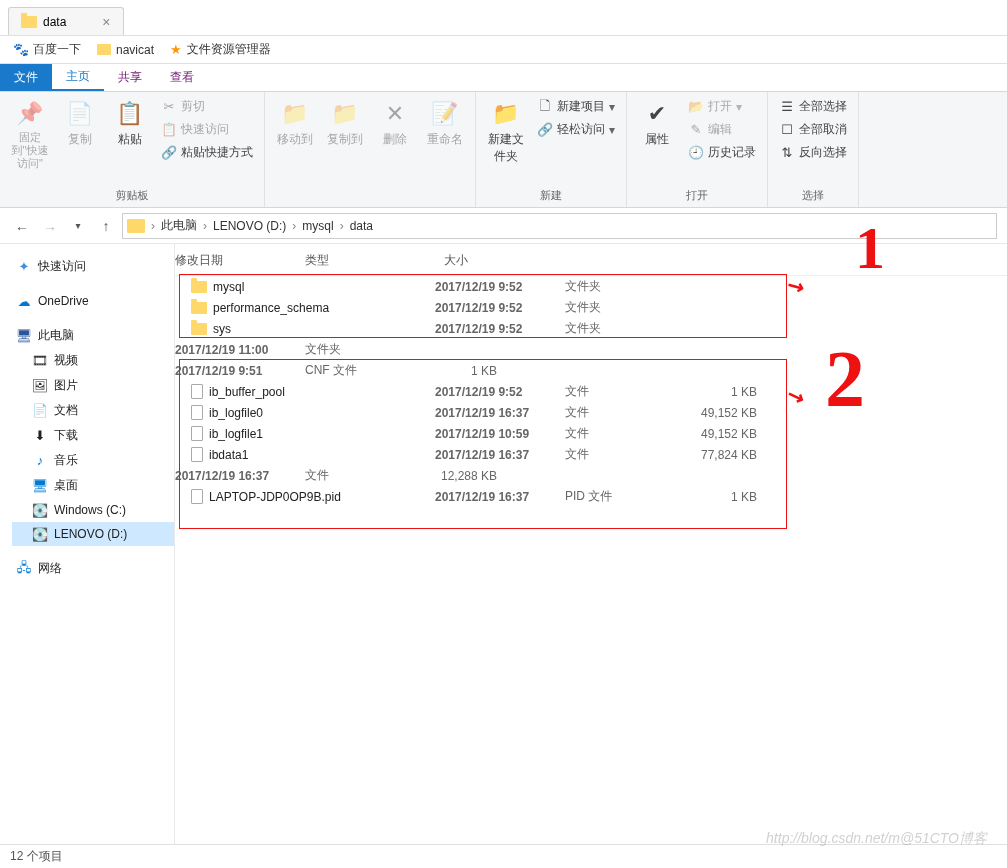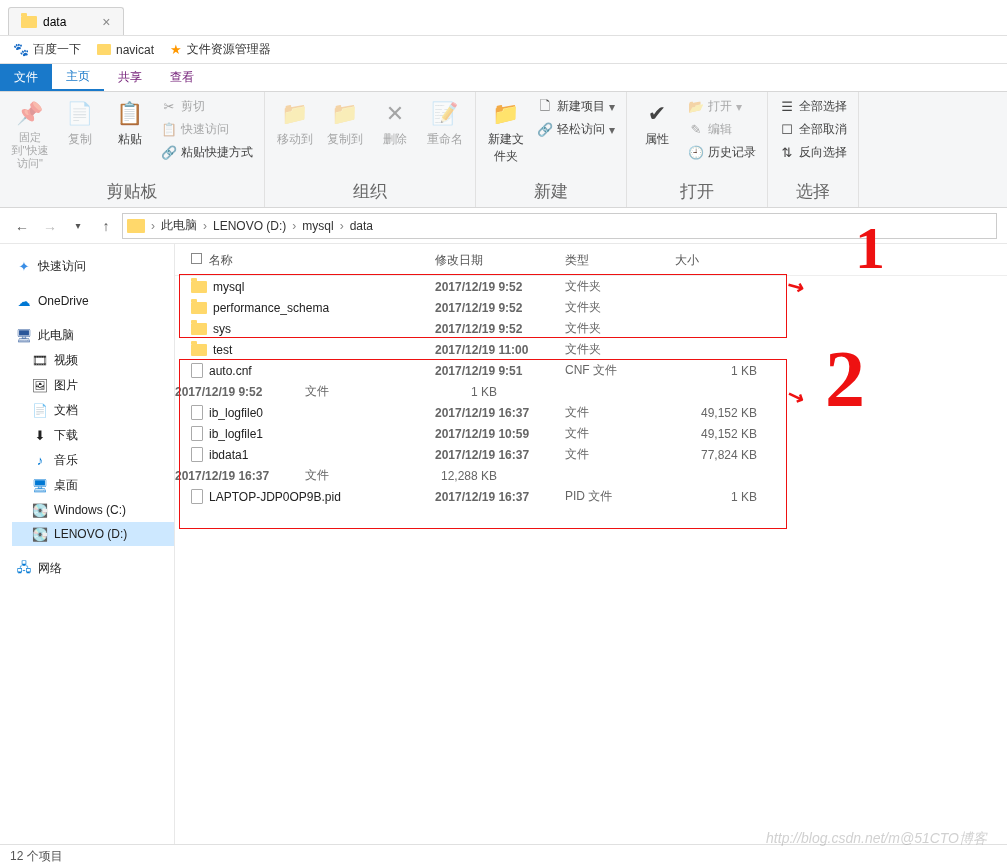--- a/index.html
+++ b/index.html
@@ -21,21 +21,21 @@
 .bm-star { color: #ff9800; font-size: 13px; }
 
 
 .ribbon-tabs { height: 28px; background: #fff; display: flex; align-items: stretch; border-bottom: 1px solid #d7d7d7; }
 .ribbon-tab { padding: 0 14px; display: flex; align-items: center; color: #701a75; }
 .ribbon-tab.active { background: #1979ca; color: #fff; }
 .ribbon-tab.selected { border-bottom: 2px solid #1979ca; color: #1979ca; }
 
 .ribbon { height: 116px; background: #f5f6f7; border-bottom: 1px solid #d7d7d7; display: flex; }
 .rgroup { border-right: 1px solid #e1e1e1; padding: 4px 8px 2px; display: flex; flex-direction: column; justify-content: space-between; }
-.rgroup-label { text-align: center; color: #666; font-size: 17px; padding: 2px 0; }
+.rgroup-label { text-align: center; color: #666; font-size: 11px; padding: 2px 0; }
 .rgroup-body { display: flex; align-items: flex-start; gap: 6px; flex: 1; }
 .rbtn-big { width: 44px; display: flex; flex-direction: column; align-items: center; gap: 3px; padding: 4px 2px; color: #444; }
 .rbtn-big.dis { opacity: 0.45; }
 .rbtn-ico { width: 28px; height: 28px; display: flex; align-items: center; justify-content: center; font-size: 22px; }
 .rbtn-small { display: flex; align-items: center; gap: 4px; padding: 2px 3px; color: #444; font-size: 11px; }
 .rbtn-small.dis { opacity: 0.45; }
 .rcol { display: flex; flex-direction: column; gap: 2px; }
 .rico-s { width: 16px; height: 16px; display: inline-flex; align-items: center; justify-content: center; font-size: 13px; }
 .chk { width: 11px; height: 11px; border: 1px solid #888; background: #fff; display: inline-block; }
 
@@ -56,21 +56,21 @@
 .side-sub { padding-left: 20px; }
 .side-spacer { height: 10px; }
 .sico { width: 16px; height: 16px; display: inline-flex; align-items: center; justify-content: center; font-size: 13px; }
 
 
 .files { flex: 1; position: relative; }
 .flist-hdr { display: flex; padding: 8px 0 6px 0; border-bottom: 1px solid #eee; color: #555; }
 .col-name { width: 260px; padding-left: 16px; }
 .col-date { width: 130px; }
 .col-type { width: 110px; }
-.col-size { width: 90px; text-align: left; padding-right: 8px; }
+.col-size { width: 90px; text-align: center; padding-right: 8px; }
 .frow { display: flex; padding: 2px 0; align-items: center; color: #222; height: 21px; }
 .fname { width: 260px; padding-left: 16px; display: flex; align-items: center; gap: 6px; }
 .fdate { width: 130px; color: #666; font-weight: bold; }
 .ftype { width: 110px; color: #666; }
 .fsize { width: 90px; text-align: right; color: #666; padding-right: 8px; }
 .fico-folder { width: 16px; height: 12px; background: #ffd86b; border-radius: 1px; position: relative; }
 .fico-folder::before { content: ''; position: absolute; top: -3px; left: 0; width: 6px; height: 3px; background: #ffd86b; border-radius: 1px 1px 0 0; }
 .fico-file { width: 12px; height: 15px; border: 1px solid #aaa; background: #fff; border-radius: 1px; }
 
 
@@ -162,21 +162,20 @@
         </div>
       <div class="rbtn-big dis">
           <span class="rbtn-ico">✕</span>
           <span>删除</span>
         </div>
       <div class="rbtn-big dis">
           <span class="rbtn-ico">📝</span>
           <span>重命名</span>
         </div>
     </div>
-    <div class="rgroup-label">组织</div>
   </div>
 
   <div class="rgroup">
     <div class="rgroup-body">
       <div class="rbtn-big">
           <span class="rbtn-ico">📁</span>
           <span style="text-align:center">新建文件夹</span>
         </div>
       <div class="rcol">
         <div class="rbtn-small">
@@ -308,21 +307,20 @@
       </div>
     <div class="side-spacer"></div>
     <div class="side-item">
         <span class="sico" style="color:#0078d4">🖧</span>
         <span>网络</span>
       </div>
   </div>
 
   <div class="files">
     <div class="flist-hdr">
-      <div class="col-name"><span class="chk"></span>&nbsp;&nbsp;<span>名称</span></div>
       <div class="col-date">修改日期</div>
       <div class="col-type">类型</div>
       <div class="col-size">大小</div>
     </div>
     <div id="file-rows">
         <div class="frow">
           <div class="fname">
             <span class="fico-folder"></span>
             <span>mysql</span>
           </div>
@@ -342,38 +340,34 @@
         <div class="frow">
           <div class="fname">
             <span class="fico-folder"></span>
             <span>sys</span>
           </div>
           <div class="fdate">2017/12/19 9:52</div>
           <div class="ftype">文件夹</div>
           <div class="fsize"></div>
         </div>
         <div class="frow">
-          <div class="fname">
-            <span class="fico-folder"></span>
-            <span>test</span>
-          </div>
           <div class="fdate">2017/12/19 11:00</div>
           <div class="ftype">文件夹</div>
           <div class="fsize"></div>
         </div>
         <div class="frow">
-          <div class="fname">
-            <span class="fico-file"></span>
-            <span>auto.cnf</span>
-          </div>
           <div class="fdate">2017/12/19 9:51</div>
           <div class="ftype">CNF 文件</div>
           <div class="fsize">1 KB</div>
         </div>
         <div class="frow">
+          <div class="fname">
+            <span class="fico-file"></span>
+            <span>ib_buffer_pool</span>
+          </div>
           <div class="fdate">2017/12/19 9:52</div>
           <div class="ftype">文件</div>
           <div class="fsize">1 KB</div>
         </div>
         <div class="frow">
           <div class="fname">
             <span class="fico-file"></span>
             <span>ib_logfile0</span>
           </div>
           <div class="fdate">2017/12/19 16:37</div>

